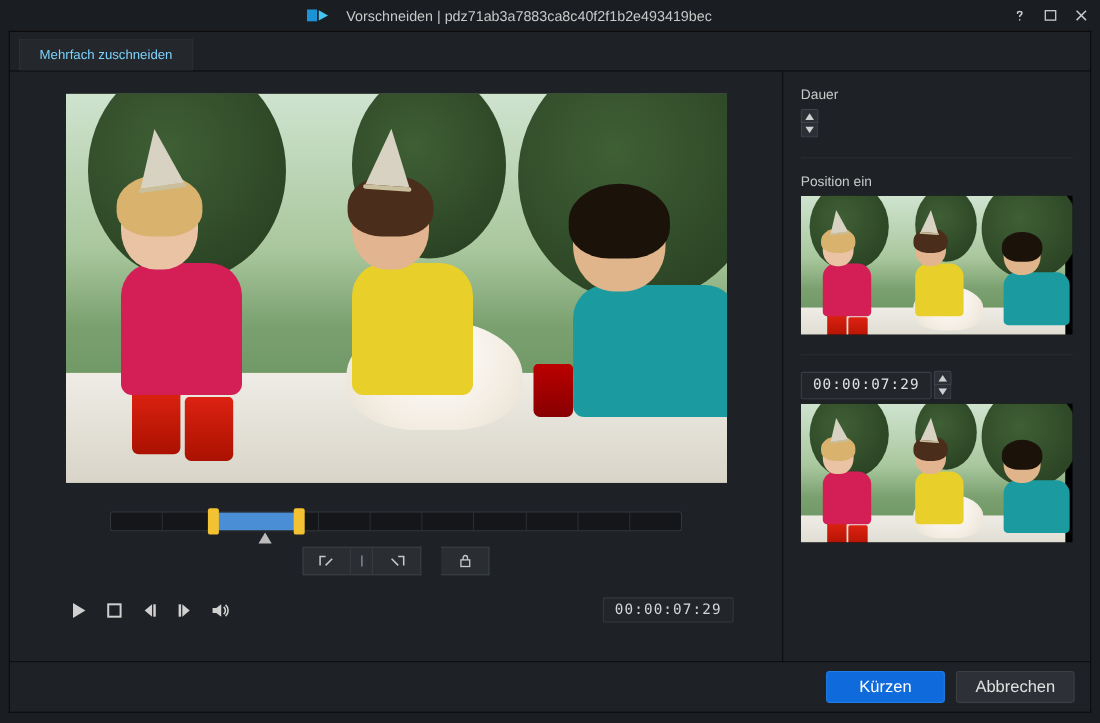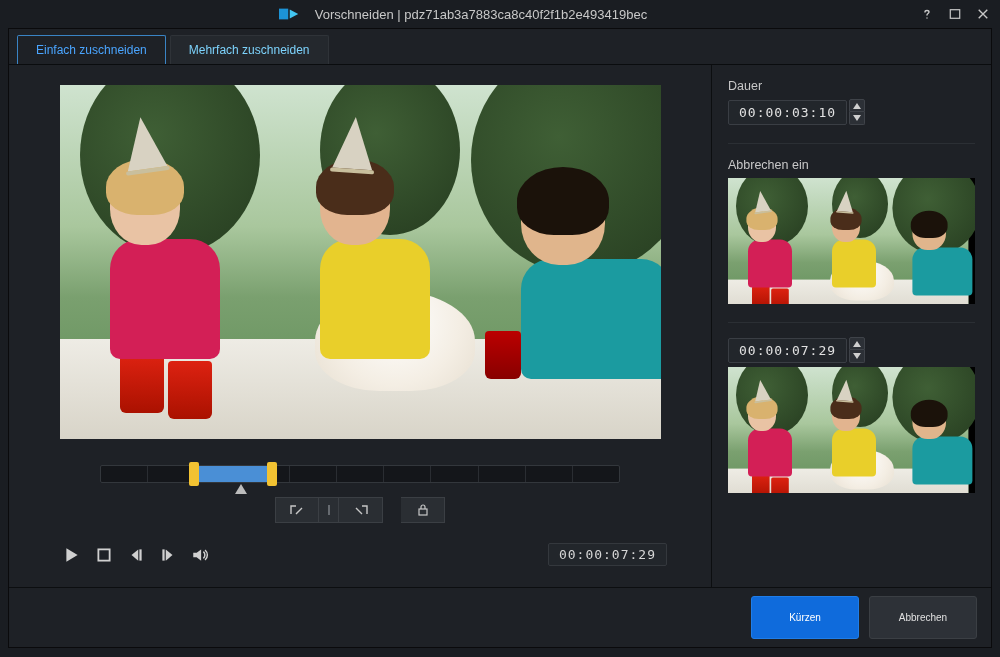--- a/index.html
+++ b/index.html
@@ -124,23 +124,23 @@
     
     .thumb {
       height: 126px; background:#000; margin-top: 4px; overflow:hidden; position:relative;
     }
     
     .footer {
       display:flex; justify-content:flex-end; gap: 10px;
       padding: 8px 14px; border-top: 1px solid #0c0e10;
     }
     .btn {
-      min-width: 108px; padding: 15px 0; text-align:center; border-radius:3px;
+      min-width: 108px; padding: 5px 0; text-align:center; border-radius:3px;
       border:1px solid #3b3f44; background:#2d3137; color:#e0e0e0; cursor:pointer;
-      font-size: 10px;
+      font-size: 15px;
     }
     .btn.primary { background:#0f6bdc; border-color:#1f7de8; color:#fff; }
     
     .scene-mini { transform: scale(0.40); transform-origin: top left; width: 601px; height: 354px; position:absolute; }
   </style>
 </head>
 <body>
 
 <div class="titlebar">
   <div class="titlebar-center">
@@ -165,21 +165,20 @@
       <svg viewBox="0 0 14 14" width="12" height="12">
           <path d="M2 2 L12 12 M12 2 L2 12" stroke-width="1.6"></path>
         </svg>
     </span>
   </div>
 </div>
 
 <div class="window-body">
 
   <div class="tabrow">
-    <div class="tab active">Einfach zuschneiden</div>
     <div class="tab">Mehrfach zuschneiden</div>
   </div>
 
   <div class="content">
     <div class="left-panel">
 
       <div class="preview">
         <div class="scene">
           <div class="sky"></div>
           <div class="tree" style="left:20px; top:-30px; width:180px; height:200px;"></div>
@@ -285,38 +284,37 @@
         </div>
         <div class="timecode">00:00:07:29</div>
       </div>
 
     </div>
 
     <div class="right-panel">
       <div>
         <div class="field-label">Dauer</div>
         <div class="time-input">
-          <div class="val">00:00:03:10</div>
           <div class="spinner">
             <div class="sbtn">
                 <svg viewBox="0 0 8 6">
                   <path d="M0 6 L4 0 L8 6 Z" fill="#cfcfcf"></path>
                 </svg>
               </div>
             <div class="sbtn">
                 <svg viewBox="0 0 8 6">
                   <path d="M0 0 L4 6 L8 0 Z" fill="#cfcfcf"></path>
                 </svg>
               </div>
           </div>
         </div>
       </div>
       <hr class="sep">
       <div>
-        <div class="field-label">Abbrechen ein</div>
+        <div class="field-label">Position ein</div>
         <div class="thumb">
           <div class="scene-mini">
             <div class="scene">
               <div class="sky"></div>
               <div class="tree" style="left:20px; top:-30px; width:180px; height:200px;"></div>
               <div class="tree" style="left:260px; top:-20px; width:140px; height:170px;"></div>
               <div class="tree" style="right:-30px; top:-40px; width:220px; height:230px;"></div>
               <div class="table-top"></div>
               <div class="cake"></div>
               <div class="cup" style="left:60px; bottom:26px;"></div>

